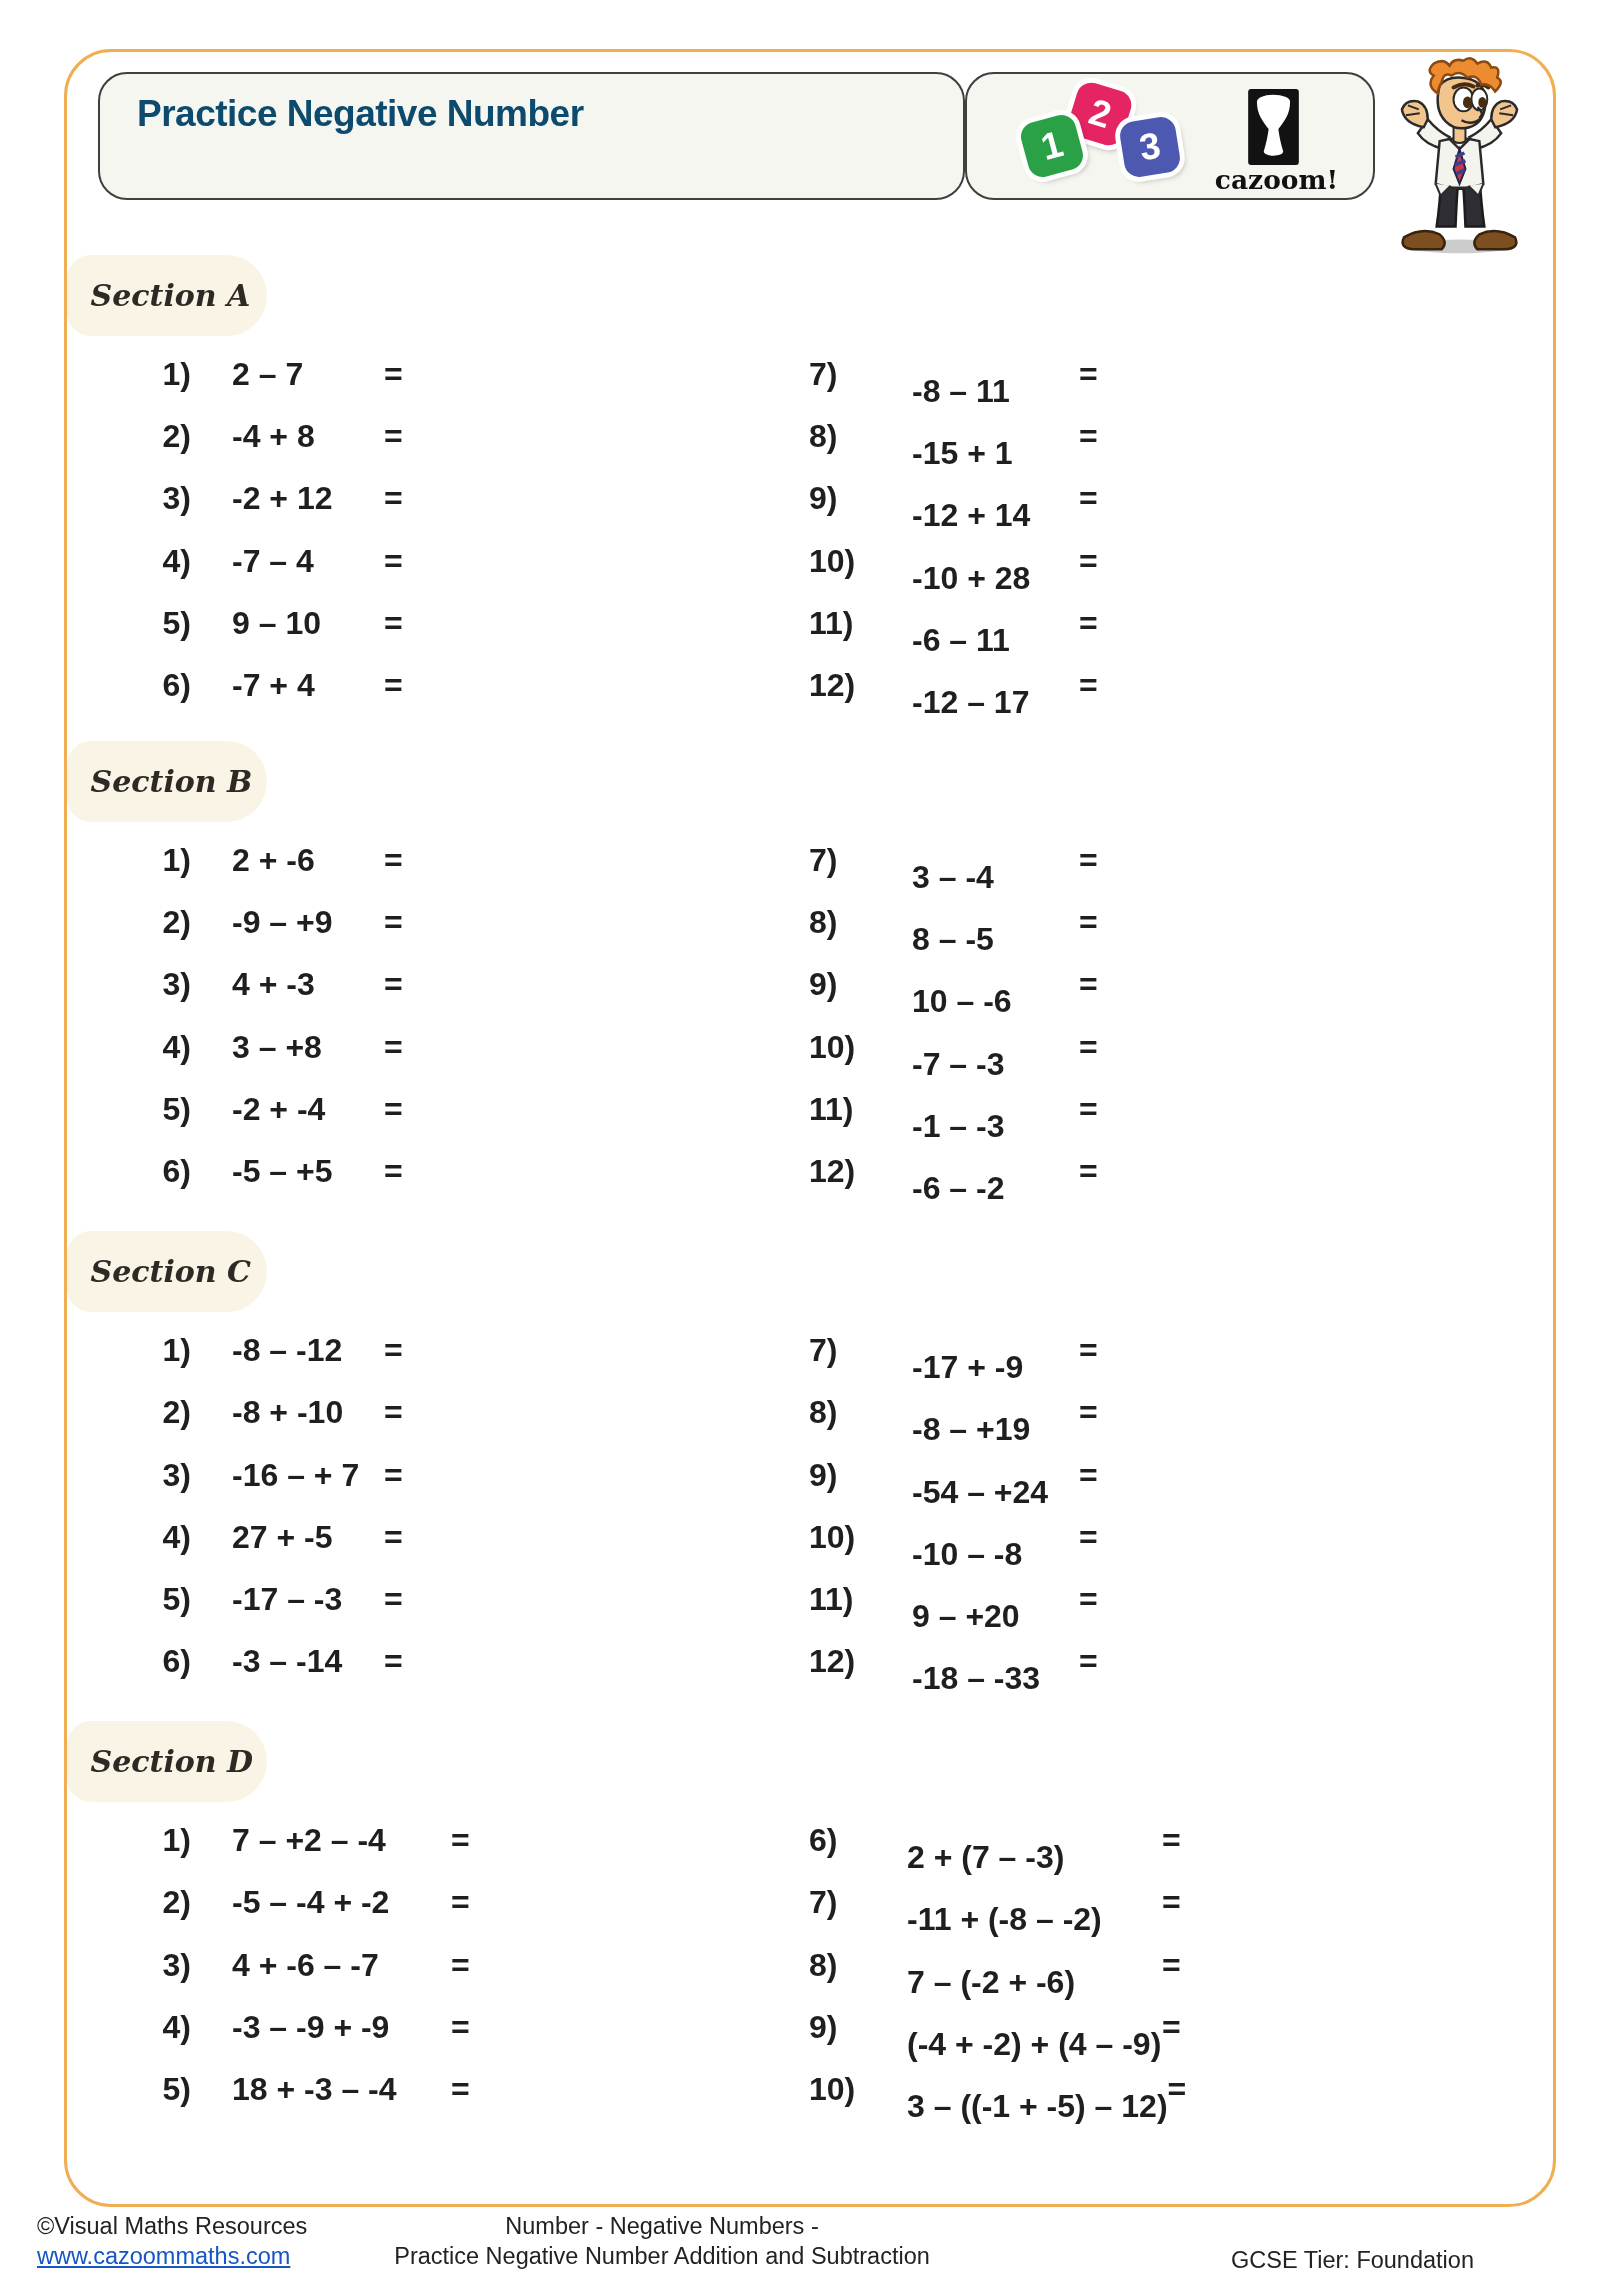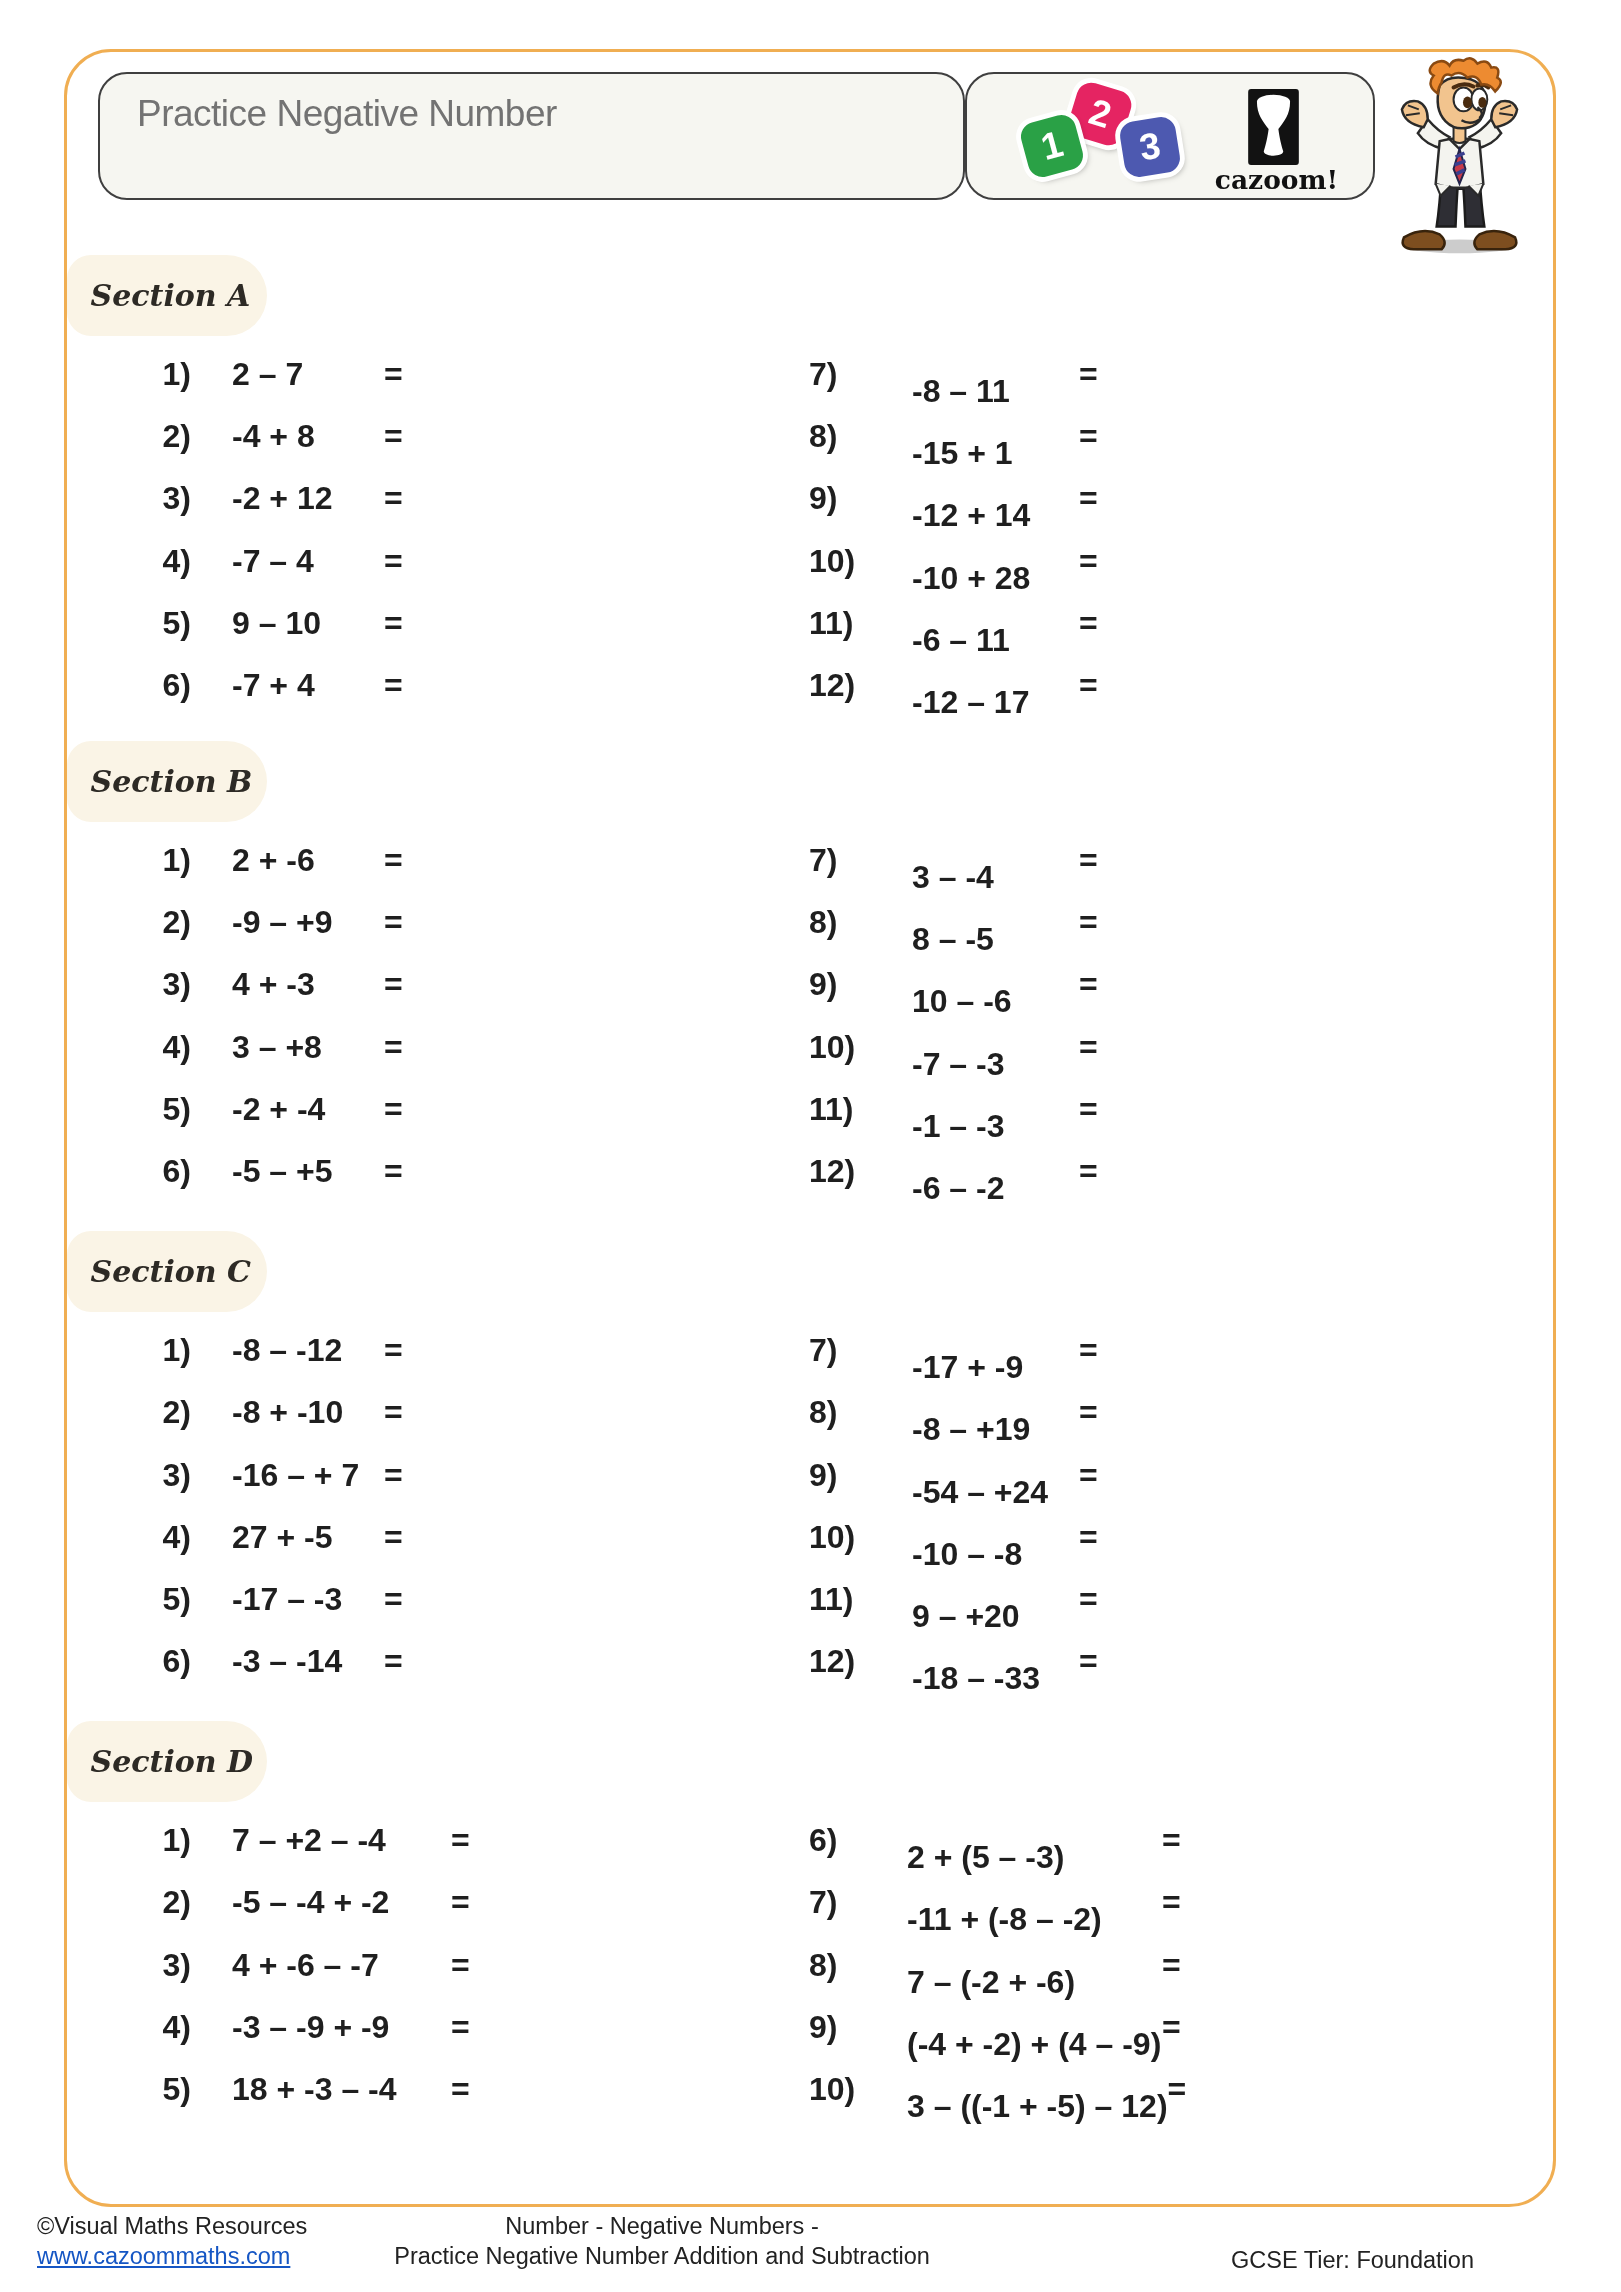--- a/index.html
+++ b/index.html
@@ -11,22 +11,22 @@
   }
   html,body{margin:0;padding:0;background:#fff;}
   .page{position:relative;width:1621px;height:2293px;background:#fff;
         font-family:"Liberation Sans",sans-serif;overflow:hidden;}
   .frame{position:absolute;left:64px;top:49px;width:1486px;height:2152px;
          border:3.9px solid var(--accent);border-radius:47px;}
   
   .title-box{position:absolute;left:98px;top:72px;width:867px;height:128px;
              background:var(--box-bg);border:2.9px solid #3f3f3f;border-radius:29px;
              box-sizing:border-box;z-index:2;}
-  .title-text{padding:14.7px 0 0 37px;font-size:37px;font-weight:normal;
-              line-height:49px;color:#737373;letter-spacing:-0.5px;}
+  .title-text{padding:14.7px 0 0 37px;font-size:37px;font-weight:bold;
+              line-height:49px;color:#0c4a6e;letter-spacing:-0.5px;}
   .badge-box{position:absolute;left:965px;top:72px;width:410px;height:128px;
              background:var(--box-bg);border:2.9px solid #3f3f3f;border-radius:29px;
              box-sizing:border-box;z-index:1;}
   .tile{position:absolute;width:56px;height:56px;border-radius:14.7px;
         box-shadow:0 0 0 4.9px #fff,2.9px 3.9px 6.9px rgba(0,0,0,.35);
         display:flex;align-items:center;justify-content:center;
         color:#fff;font-size:37px;font-weight:bold;}
   .tile-1{left:57px;top:44px;transform:rotate(-15deg);z-index:3;}
   .tile-2{left:105px;top:11.8px;transform:rotate(17deg);z-index:2;}
   .tile-3{left:155px;top:45px;transform:rotate(-9deg);z-index:3;}
@@ -315,21 +315,21 @@
         <span class="expr">-3 – -9 + -9</span>
         <span class="eq">=</span>
       </div>
       <div class="prob l d" style="top: 2068px;">
         <span class="num">5)</span>
         <span class="expr">18 + -3 – -4</span>
         <span class="eq">=</span>
       </div>
       <div class="prob r d" style="top: 1819px;">
         <span class="num">6)</span>
-        <span class="expr">2 + (5 – -3)</span>
+        <span class="expr">2 + (7 – -3)</span>
         <span class="eq">=</span>
       </div>
       <div class="prob r d" style="top: 1881px;">
         <span class="num">7)</span>
         <span class="expr">-11 + (-8 – -2)</span>
         <span class="eq">=</span>
       </div>
       <div class="prob r d" style="top: 1944px;">
         <span class="num">8)</span>
         <span class="expr">7 – (-2 + -6)</span>

